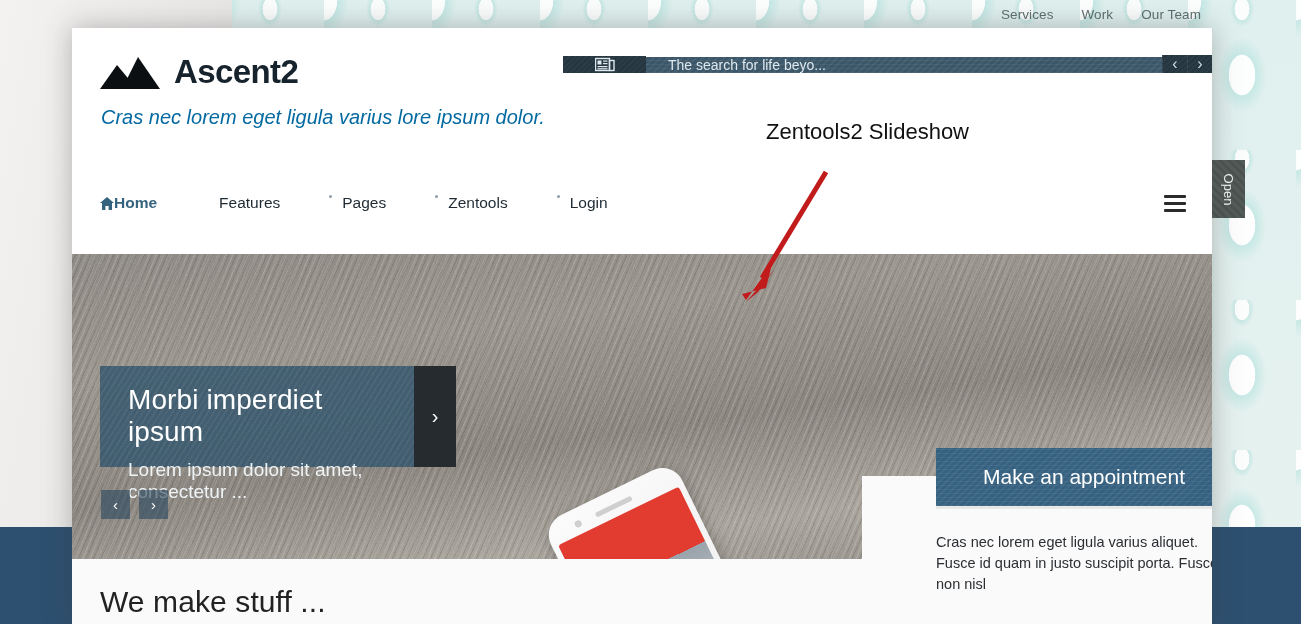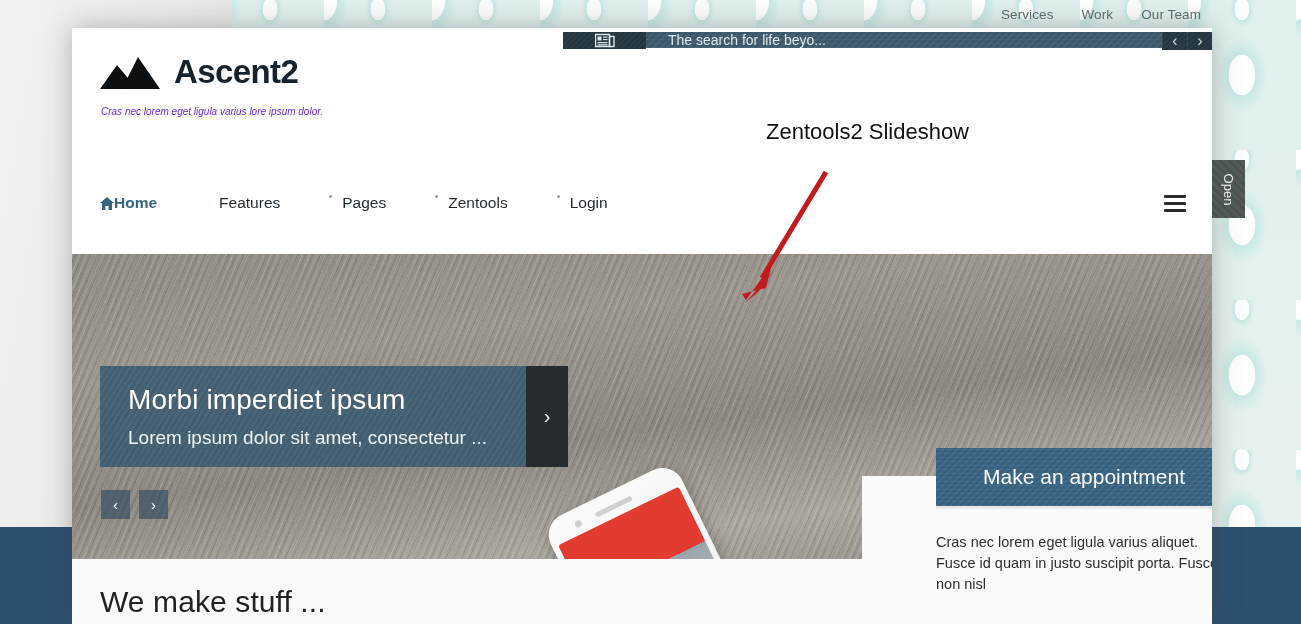--- a/index.html
+++ b/index.html
@@ -73,28 +73,28 @@
     position: relative; height: 226px; background: #fff;
   }
   .brand { position: absolute; left: 28px; top: 25px; display: flex; align-items: center; gap: 14px; }
   .logo-mark { width: 60px; height: 34px; display: block; }
   .brand-name {
     font-size: 33px; font-weight: bold; color: #16222c;
     letter-spacing: -0.6px;
   }
   .tagline {
     position: absolute; left: 29px; top: 78px;
-    font-size: 10px; font-style: italic; color: #6d28d9;
+    font-size: 20px; font-style: italic; color: #0369a1;
   }
 
   
   .newsflash {
     position: absolute; left: 491px; top: 4px;
     width: 649px; height: 41px;
-    display: flex; align-items: flex-start;
+    display: flex; align-items: flex-end;
     color: #e8eef2;
   }
   .nf-icon-cell {
     width: 83px; display: flex; align-items: center; justify-content: center;
     background-color: #24353f;
     background-image: repeating-linear-gradient(135deg, rgba(255,255,255,.035) 0 2px, rgba(0,0,0,0) 2px 4px);
   }
   .nf-body {
     flex: 1; display: flex; align-items: center; padding-left: 22px;
     background-color: #3a5668;
@@ -160,21 +160,21 @@
   .phone-speaker {
     position: absolute; left: 50%; top: 13px; width: 40px; height: 5px;
     margin-left: -20px; border-radius: 3px; background: #cfcfcf;
   }
   .phone-cam {
     position: absolute; left: 30px; top: 12px; width: 7px; height: 7px;
     border-radius: 50%; background: #cfcfcf;
   }
 
   .slide-caption {
-    position: absolute; left: 28px; top: 112px; width: 468px; height: 101px;
+    position: absolute; left: 28px; top: 112px; width: 356px; height: 101px;
     display: flex;
   }
   .caption-body {
     flex: 1;
     background-color: rgba(52,86,108,0.86);
     background-image: repeating-linear-gradient(122deg, rgba(255,255,255,.05) 0 2px, rgba(0,0,0,0) 2px 5px);
     padding: 18px 24px 0 28px; color: #fff;
   }
   .caption-title { font-size: 28px; font-weight: 300; letter-spacing: .1px; color: #fff; }
   .caption-text  { font-size: 19px; margin-top: 11px; color: #eef3f6; }

